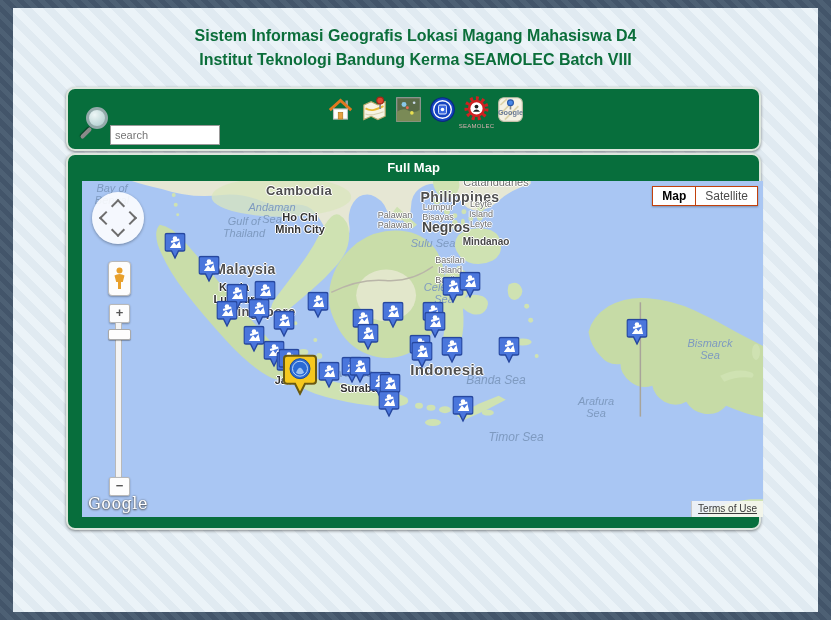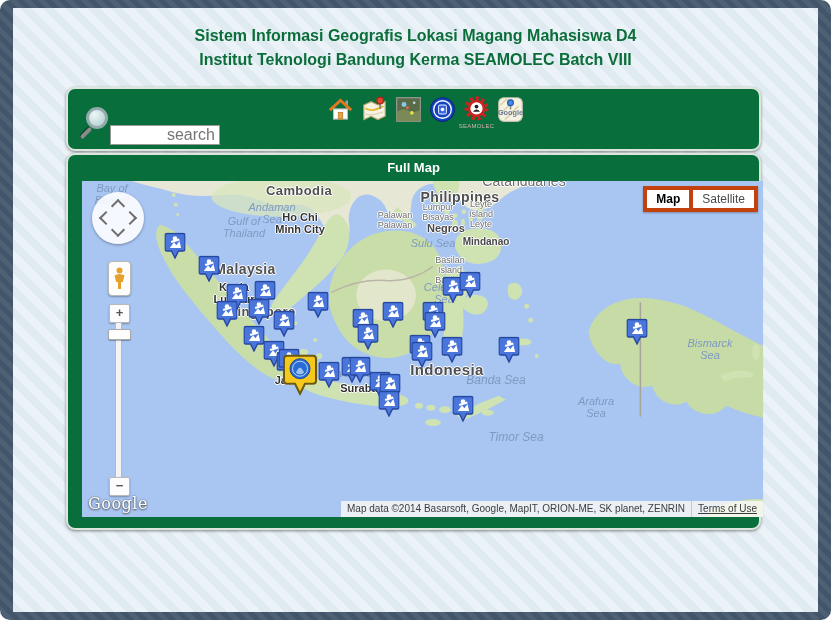--- a/index.html
+++ b/index.html
@@ -1,36 +1,36 @@
 <!DOCTYPE html>
 <html><head>
 <meta charset="utf-8">
 <style>
   html,body{margin:0;padding:0;}
   body{font-family:"Liberation Sans",sans-serif;}
   #app{position:relative;width:831px;height:620px;overflow:hidden;
-       background:repeating-linear-gradient(45deg,#43556a 0 5px,#4d6074 5px 10px);border-radius:10px;}
+       background:repeating-linear-gradient(45deg,#43556a 0 5px,#4d6074 5px 10px);}
   .frame{position:absolute;left:13px;top:8px;width:805px;height:604px;
        background:repeating-linear-gradient(45deg,#e0eaf1 0 8px,#ebf3f8 8px 16px);}
   
   .site-title{padding-top:16px;text-align:center;color:#0b6e3a;font-weight:bold;
        font-size:16px;line-height:24px;}
   
   .panel{position:absolute;left:53px;width:691px;background:#076e3c;
        border:2px solid #dde6dd;border-radius:9px;box-shadow:0 1px 3px rgba(0,0,0,.45);}
   .toolbar{top:79px;height:60px;}
   .map-box{top:145px;height:373px;}
   
   .magnifier{position:absolute;left:10px;top:18px;width:32px;height:32px;}
   .magnifier .lens{position:absolute;right:2px;top:0;width:16px;height:16px;border-radius:50%;
        border:3px solid #93aaaa;background:radial-gradient(circle at 35% 30%,#eef7f7,#a9caca);}
   .magnifier .handle{position:absolute;left:1px;bottom:4px;width:14px;height:4px;background:#8a8a8a;
        border-radius:2px;transform:rotate(135deg);box-shadow:0 1px 1px rgba(0,0,0,.5);}
   .search-input{position:absolute;left:42px;top:36px;width:100px;height:16px;border:1px solid #999;
-       font-size:16px;padding:1px 4px;color:#333;font-family:"Liberation Sans",sans-serif;text-align:right;}
+       font-size:11px;padding:1px 4px;color:#333;font-family:"Liberation Sans",sans-serif;}
   .icons-row{position:absolute;left:0;right:0;top:7px;display:flex;justify-content:center;
        gap:7px;padding-left:24px;}
   .ticon{width:27px;height:27px;position:relative;cursor:pointer;}
   .ticon svg{display:block;}
   .ticon-cap{position:absolute;top:27px;left:-6px;right:-6px;font-size:6px;color:#d8b0b0;
        text-align:center;white-space:nowrap;letter-spacing:.3px;}
   
   .map-header{height:25px;line-height:25px;text-align:center;color:#fff;font-weight:bold;font-size:13px;}
   .map-canvas{position:absolute;left:14px;top:26px;width:681px;height:336px;overflow:hidden;
        background:#a9c6f3;}
@@ -65,21 +65,21 @@
        color:#565656;font-weight:bold;font-size:13px;line-height:16px;text-align:center;cursor:pointer;
        box-shadow:0 1px 2px rgba(0,0,0,.3);border-radius:2px;}
   .zoom-plus{top:123px;}
   .zoom-minus{top:296px;}
   .zoom-track{position:absolute;left:33px;top:141px;width:5px;height:155px;background:#f4f4f4;
        border:1px solid #b9b9b9;cursor:pointer;}
   .zoom-handle{position:absolute;left:26px;top:148px;width:21px;height:9px;background:#fdfdfd;
        border:1px solid #a9a9a9;border-radius:2px;box-shadow:0 1px 1px rgba(0,0,0,.3);cursor:pointer;}
   .map-type{position:absolute;top:5px;right:5px;display:flex;font-size:12px;
        box-shadow:0 1px 2px rgba(0,0,0,.3);}
-  .mt-btn{background:#fff;border:4px solid #c2410c;padding:2px 9px;cursor:pointer;}
+  .mt-btn{background:#fff;border:1px solid #c2410c;padding:2px 9px;cursor:pointer;}
   .mt-map{font-weight:bold;color:#000;}
   .mt-sat{color:#4a4a4a;border-left:none;}
   .google-logo{position:absolute;left:6px;bottom:4px;font-family:"DejaVu Serif",serif;font-size:16px;
        color:#fff;letter-spacing:.5px;cursor:pointer;
        text-shadow:0 1px 2px rgba(70,70,70,.95),0 0 2px rgba(70,70,70,.8);}
   .attribution{position:absolute;right:0;bottom:0;display:flex;height:16px;line-height:16px;
        background:rgba(249,249,246,.82);font-size:10px;color:#3c3c3c;}
   .attr-text{padding:0 6px;}
   .terms{padding:0 6px;border-left:1px solid #c9c9c9;cursor:pointer;text-decoration:underline;}
   
@@ -252,30 +252,30 @@
       <div class="labels-layer">
             <div class="mlabel sea" style="left: 30px; top: 13px; font-size: 11px;">Bay of
 Bengal</div>
             <div class="mlabel sea" style="left: 190px; top: 32px; font-size: 11px;">Andaman
 Sea</div>
             <div class="mlabel sea" style="left: 162px; top: 46px; font-size: 11px;">Gulf of
 Thailand</div>
             <div class="mlabel country" style="left: 207px; top: 10px; font-size: 13px; padding-left: 20px;">Cambodia</div>
             <div class="mlabel city" style="left: 218px; top: 42px; font-size: 11px;">Ho Chi
 Minh City</div>
-            <div class="mlabel region" style="left: 414px; top: 1px; font-size: 14px; margin-left: 28px;">Catanduanes</div>
+            <div class="mlabel region" style="left: 414px; top: 1px; font-size: 11px;">Catanduanes</div>
             <div class="mlabel country" style="left: 378px; top: 17px; font-size: 14px;">Philippines</div>
             <div class="mlabel region" style="left: 356px; top: 31px; font-size: 9px;">Lumpur
 Bisayas</div>
             <div class="mlabel region" style="left: 399px; top: 33px; font-size: 9px;">Leyte
 Island
 Leyte</div>
             <div class="mlabel region" style="left: 313px; top: 39px; font-size: 9px;">Palawan
 Palawan</div>
-            <div class="mlabel region-dark" style="left: 364px; top: 47px; font-size: 11px;">Negros</div>
+            <div class="mlabel region-dark" style="left: 364px; top: 47px; font-size: 14px;">Negros</div>
             <div class="mlabel sea" style="left: 351px; top: 62px; font-size: 11px;">Sulu Sea</div>
             <div class="mlabel region-dark" style="left: 404px; top: 61px; font-size: 10px;">Mindanao</div>
             <div class="mlabel region" style="left: 368px; top: 89px; font-size: 9px;">Basilan
 Island
 Basilan</div>
             <div class="mlabel sea" style="left: 362px; top: 112px; font-size: 11px;">Celebes
 Sea</div>
             <div class="mlabel country" style="left: 163px; top: 89px; font-size: 14px;">Malaysia</div>
             <div class="mlabel city" style="left: 152px; top: 112px; font-size: 11px;">Kuala
 Lumpur</div>
@@ -503,21 +503,20 @@
       <div class="zoom-handle"></div>
       <div class="zoom-btn zoom-minus">−</div>
 
       <div class="map-type">
         <div class="mt-btn mt-map">Map</div>
         <div class="mt-btn mt-sat">Satellite</div>
       </div>
 
       <div class="google-logo">Google</div>
       <div class="attribution">
-        <span class="attr-text">Map data ©2014 Basarsoft, Google, MapIT, ORION-ME, SK planet, ZENRIN</span>
         <span class="terms">Terms of Use</span>
       </div>
     </div>
   </div>
 
 
  </div>
 </div>
 
 </body></html>

